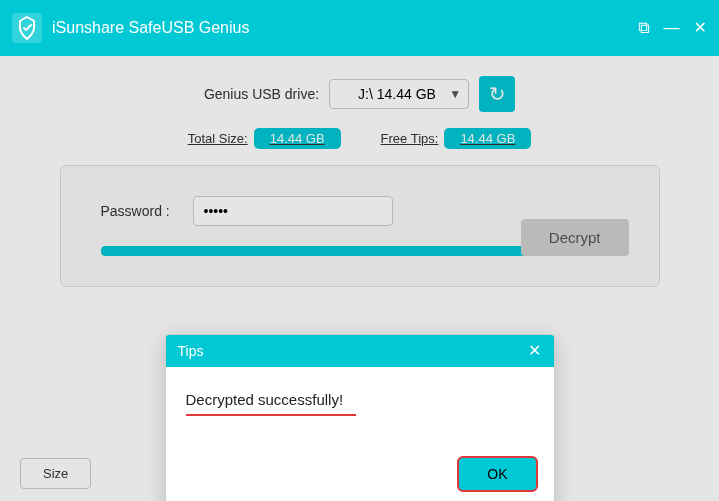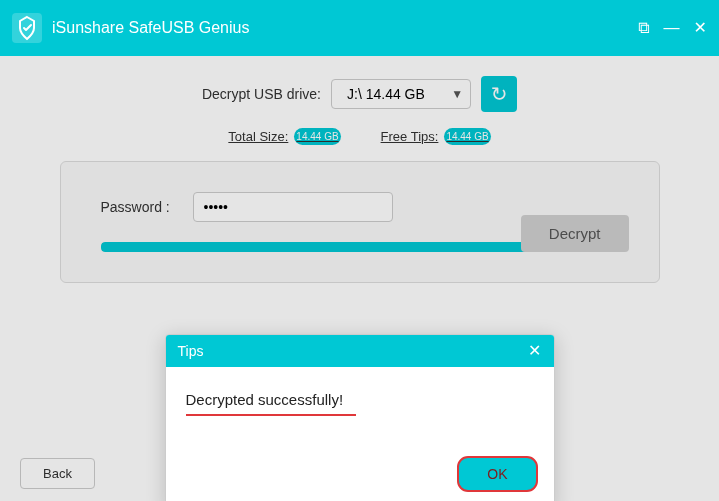--- a/index.html
+++ b/index.html
@@ -65,21 +65,21 @@
       gap: 10px;
       margin-bottom: 16px;
     }
     .usb-label {
       font-size: 14px;
       color: #333;
     }
     .usb-select {
       border: 1px solid #ccc;
       border-radius: 4px;
-      padding: 6px 28px 6px 15px;
+      padding: 6px 28px 6px 28px;
       font-size: 14px;
       appearance: none;
       background: white;
       min-width: 140px;
       cursor: pointer;
     }
     .usb-select-wrapper {
       position: relative;
     }
     .usb-select-arrow {
@@ -116,23 +116,23 @@
       display: flex;
       align-items: center;
       gap: 6px;
       font-size: 13px;
       color: #333;
       text-decoration: underline;
     }
     .size-badge {
       background: #00c8d4;
       color: white;
-      padding: 3px 2px;
-      border-radius: 10px;
-      font-size: 10px;
+      padding: 3px 16px;
+      border-radius: 5px;
+      font-size: 13px;
     }
 
     
     .card {
       background: #f9f9f9;
       border: 1px solid #ddd;
       border-radius: 6px;
       padding: 30px 40px;
       width: 600px;
       display: flex;
@@ -261,23 +261,23 @@
       width: 170px;
       margin-top: 2px;
     }
     .dialog-footer {
       padding: 10px 16px 16px;
       display: flex;
       justify-content: flex-end;
     }
     .ok-btn {
       background: #00c8d4;
-      color: #7f1d1d;
+      color: #000000;
       border: 2px solid #e0373a;
-      border-radius: 11px;
+      border-radius: 6px;
       padding: 8px 28px;
       font-size: 14px;
       cursor: pointer;
     }
   </style>
 </head>
 <body>
 
 <div class="title-bar">
 
@@ -292,21 +292,21 @@
   <div class="title-bar-controls">
     <button class="title-bar-btn">⧉</button>
     <button class="title-bar-btn">—</button>
     <button class="title-bar-btn">✕</button>
   </div>
 </div>
 
 <div class="main-content">
 
   <div class="usb-row">
-    <span class="usb-label">Decrypt USB drive:</span>
+    <span class="usb-label">Genius USB drive:</span>
     <div class="usb-select-wrapper">
       <select class="usb-select">
         <option>J:\ 14.44 GB</option>
       </select>
       <span class="usb-select-arrow">▼</span>
     </div>
     <button class="refresh-btn">
       <span style="font-size:20px;">↻</span>
     </button>
   </div>
@@ -331,21 +331,21 @@
 
     <div class="progress-area">
       <div class="progress-bar-bg">
         <div class="progress-bar-fill" style="width:100%;"></div>
       </div>
     </div>
 
     <button class="decrypt-btn">Decrypt</button>
   </div>
 
-  <button class="back-btn">Back</button>
+  <button class="back-btn">Size</button>
 
   <div class="modal-overlay">
     <div class="dialog">
 
       <div class="dialog-title-bar">
         <span class="dialog-title">Tips</span>
         <button class="dialog-close">✕</button>
       </div>
 
       <div class="dialog-body">

